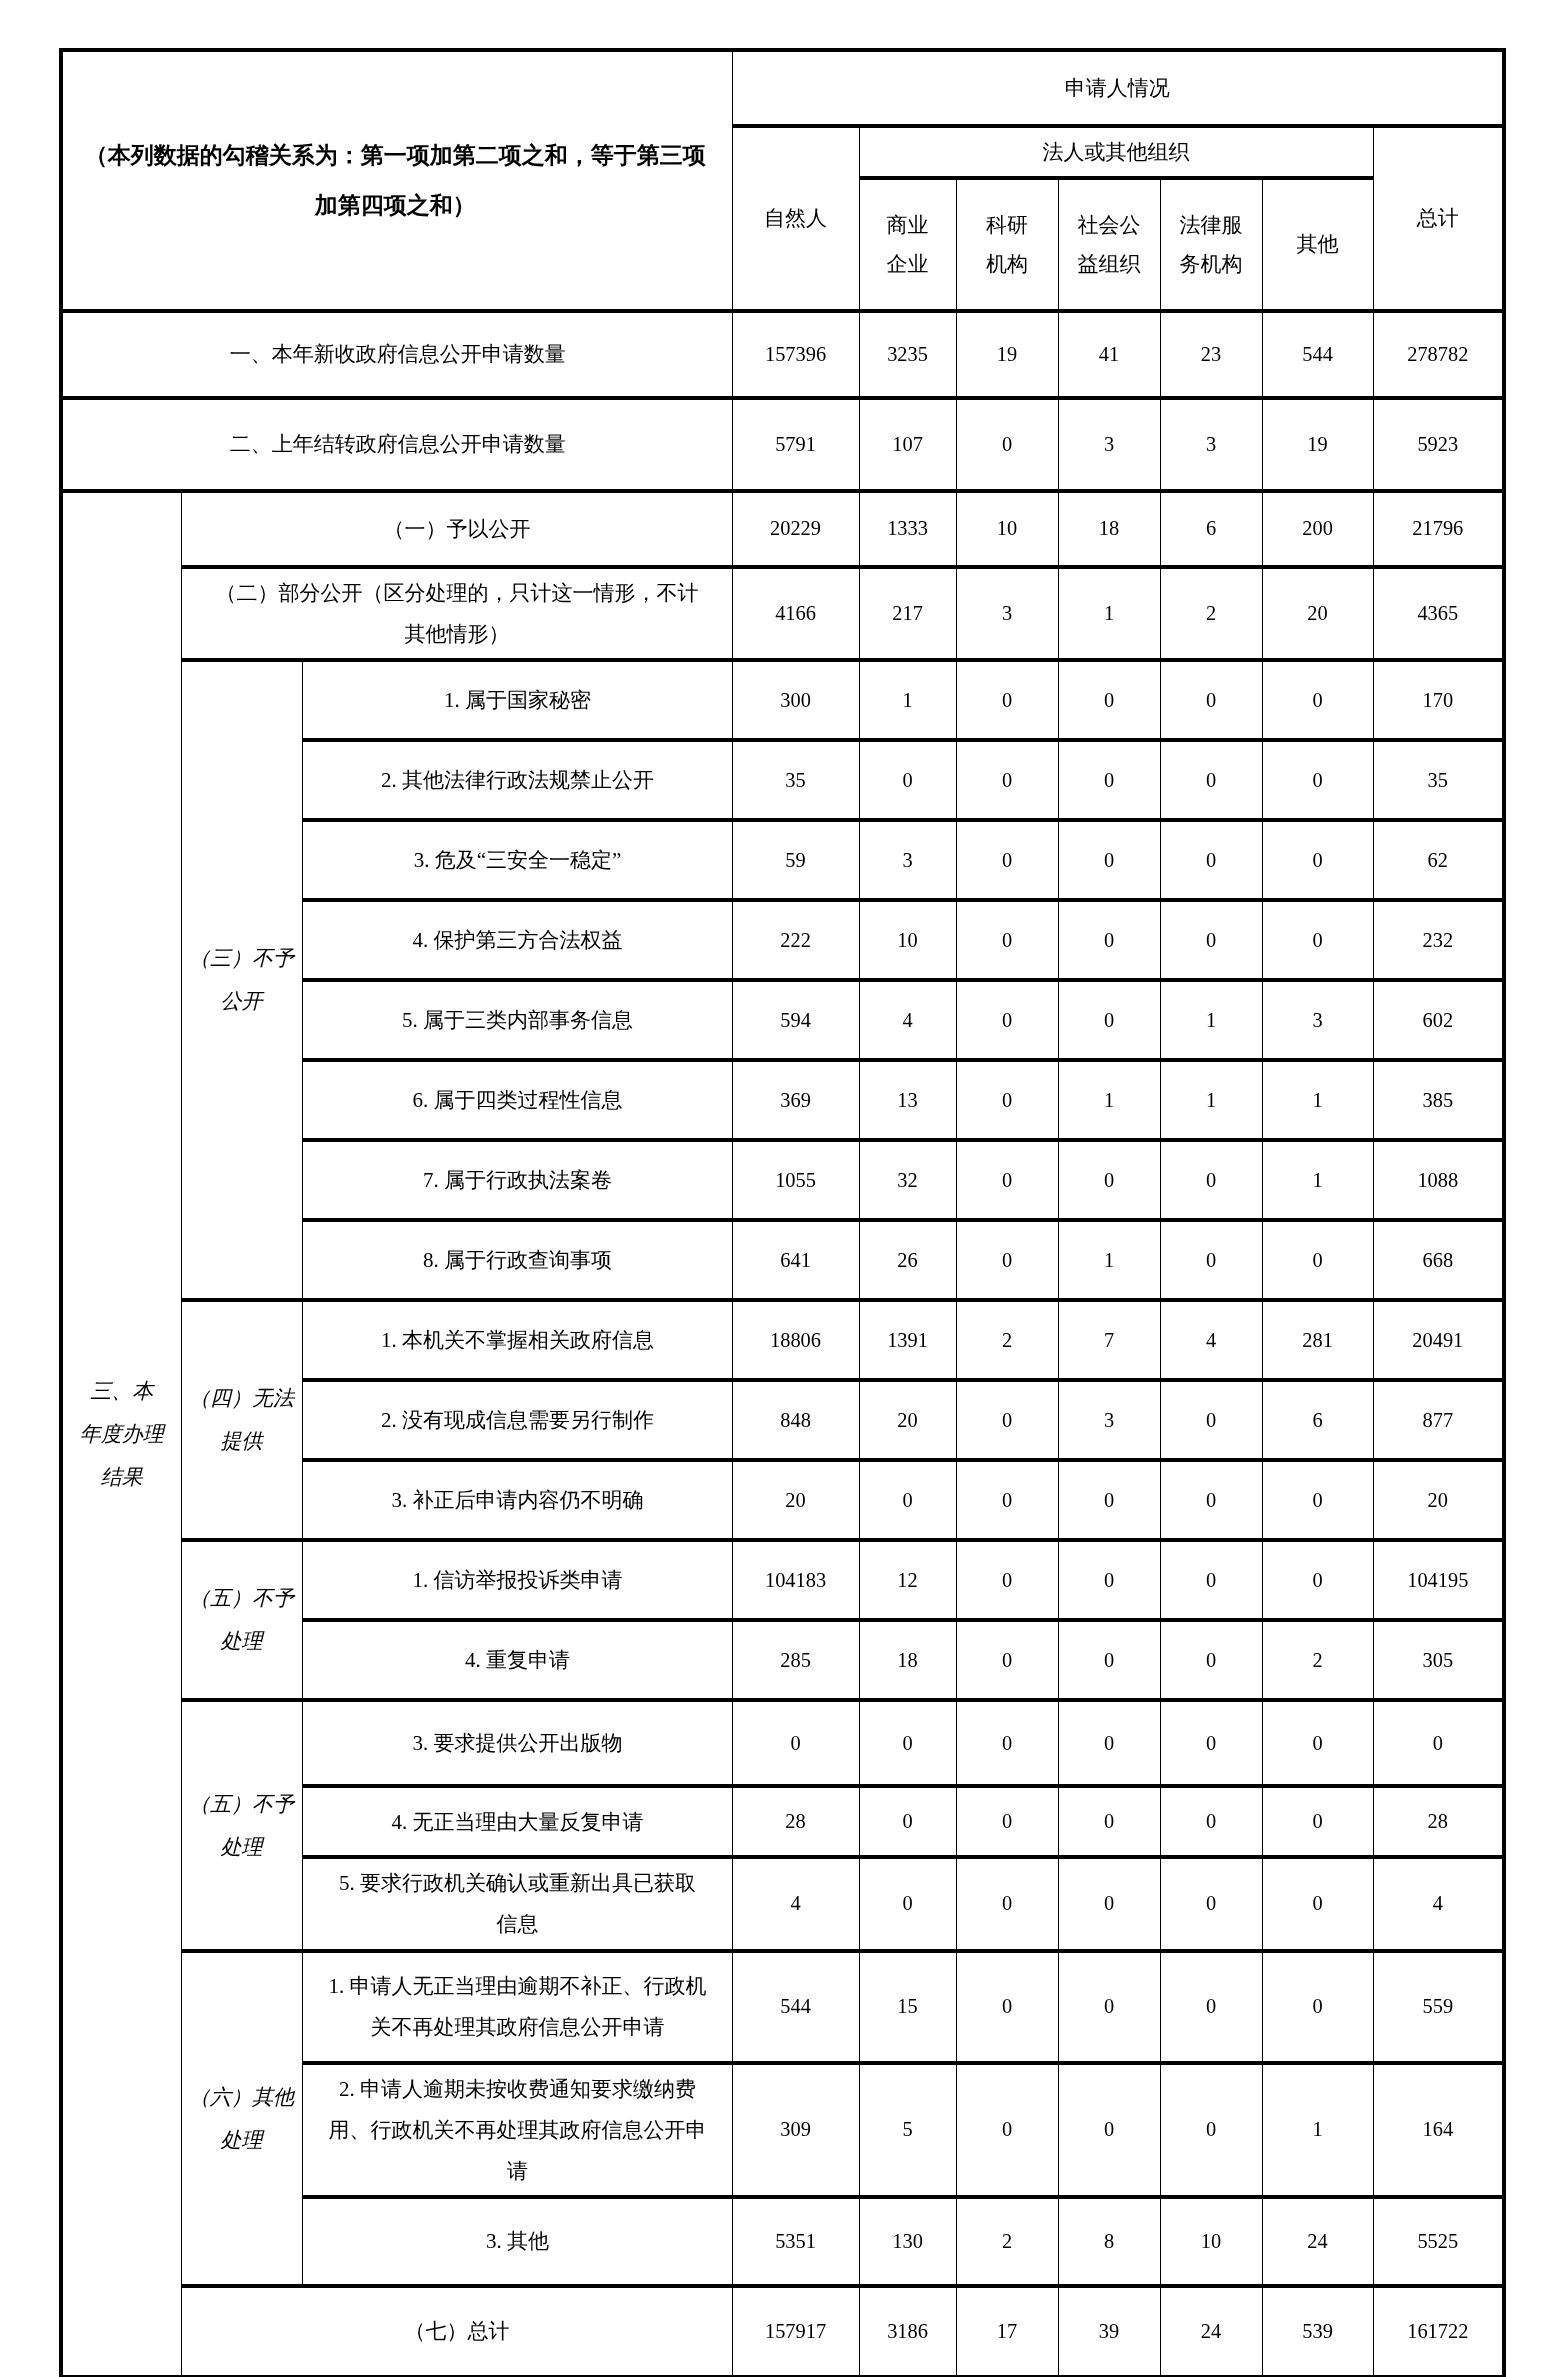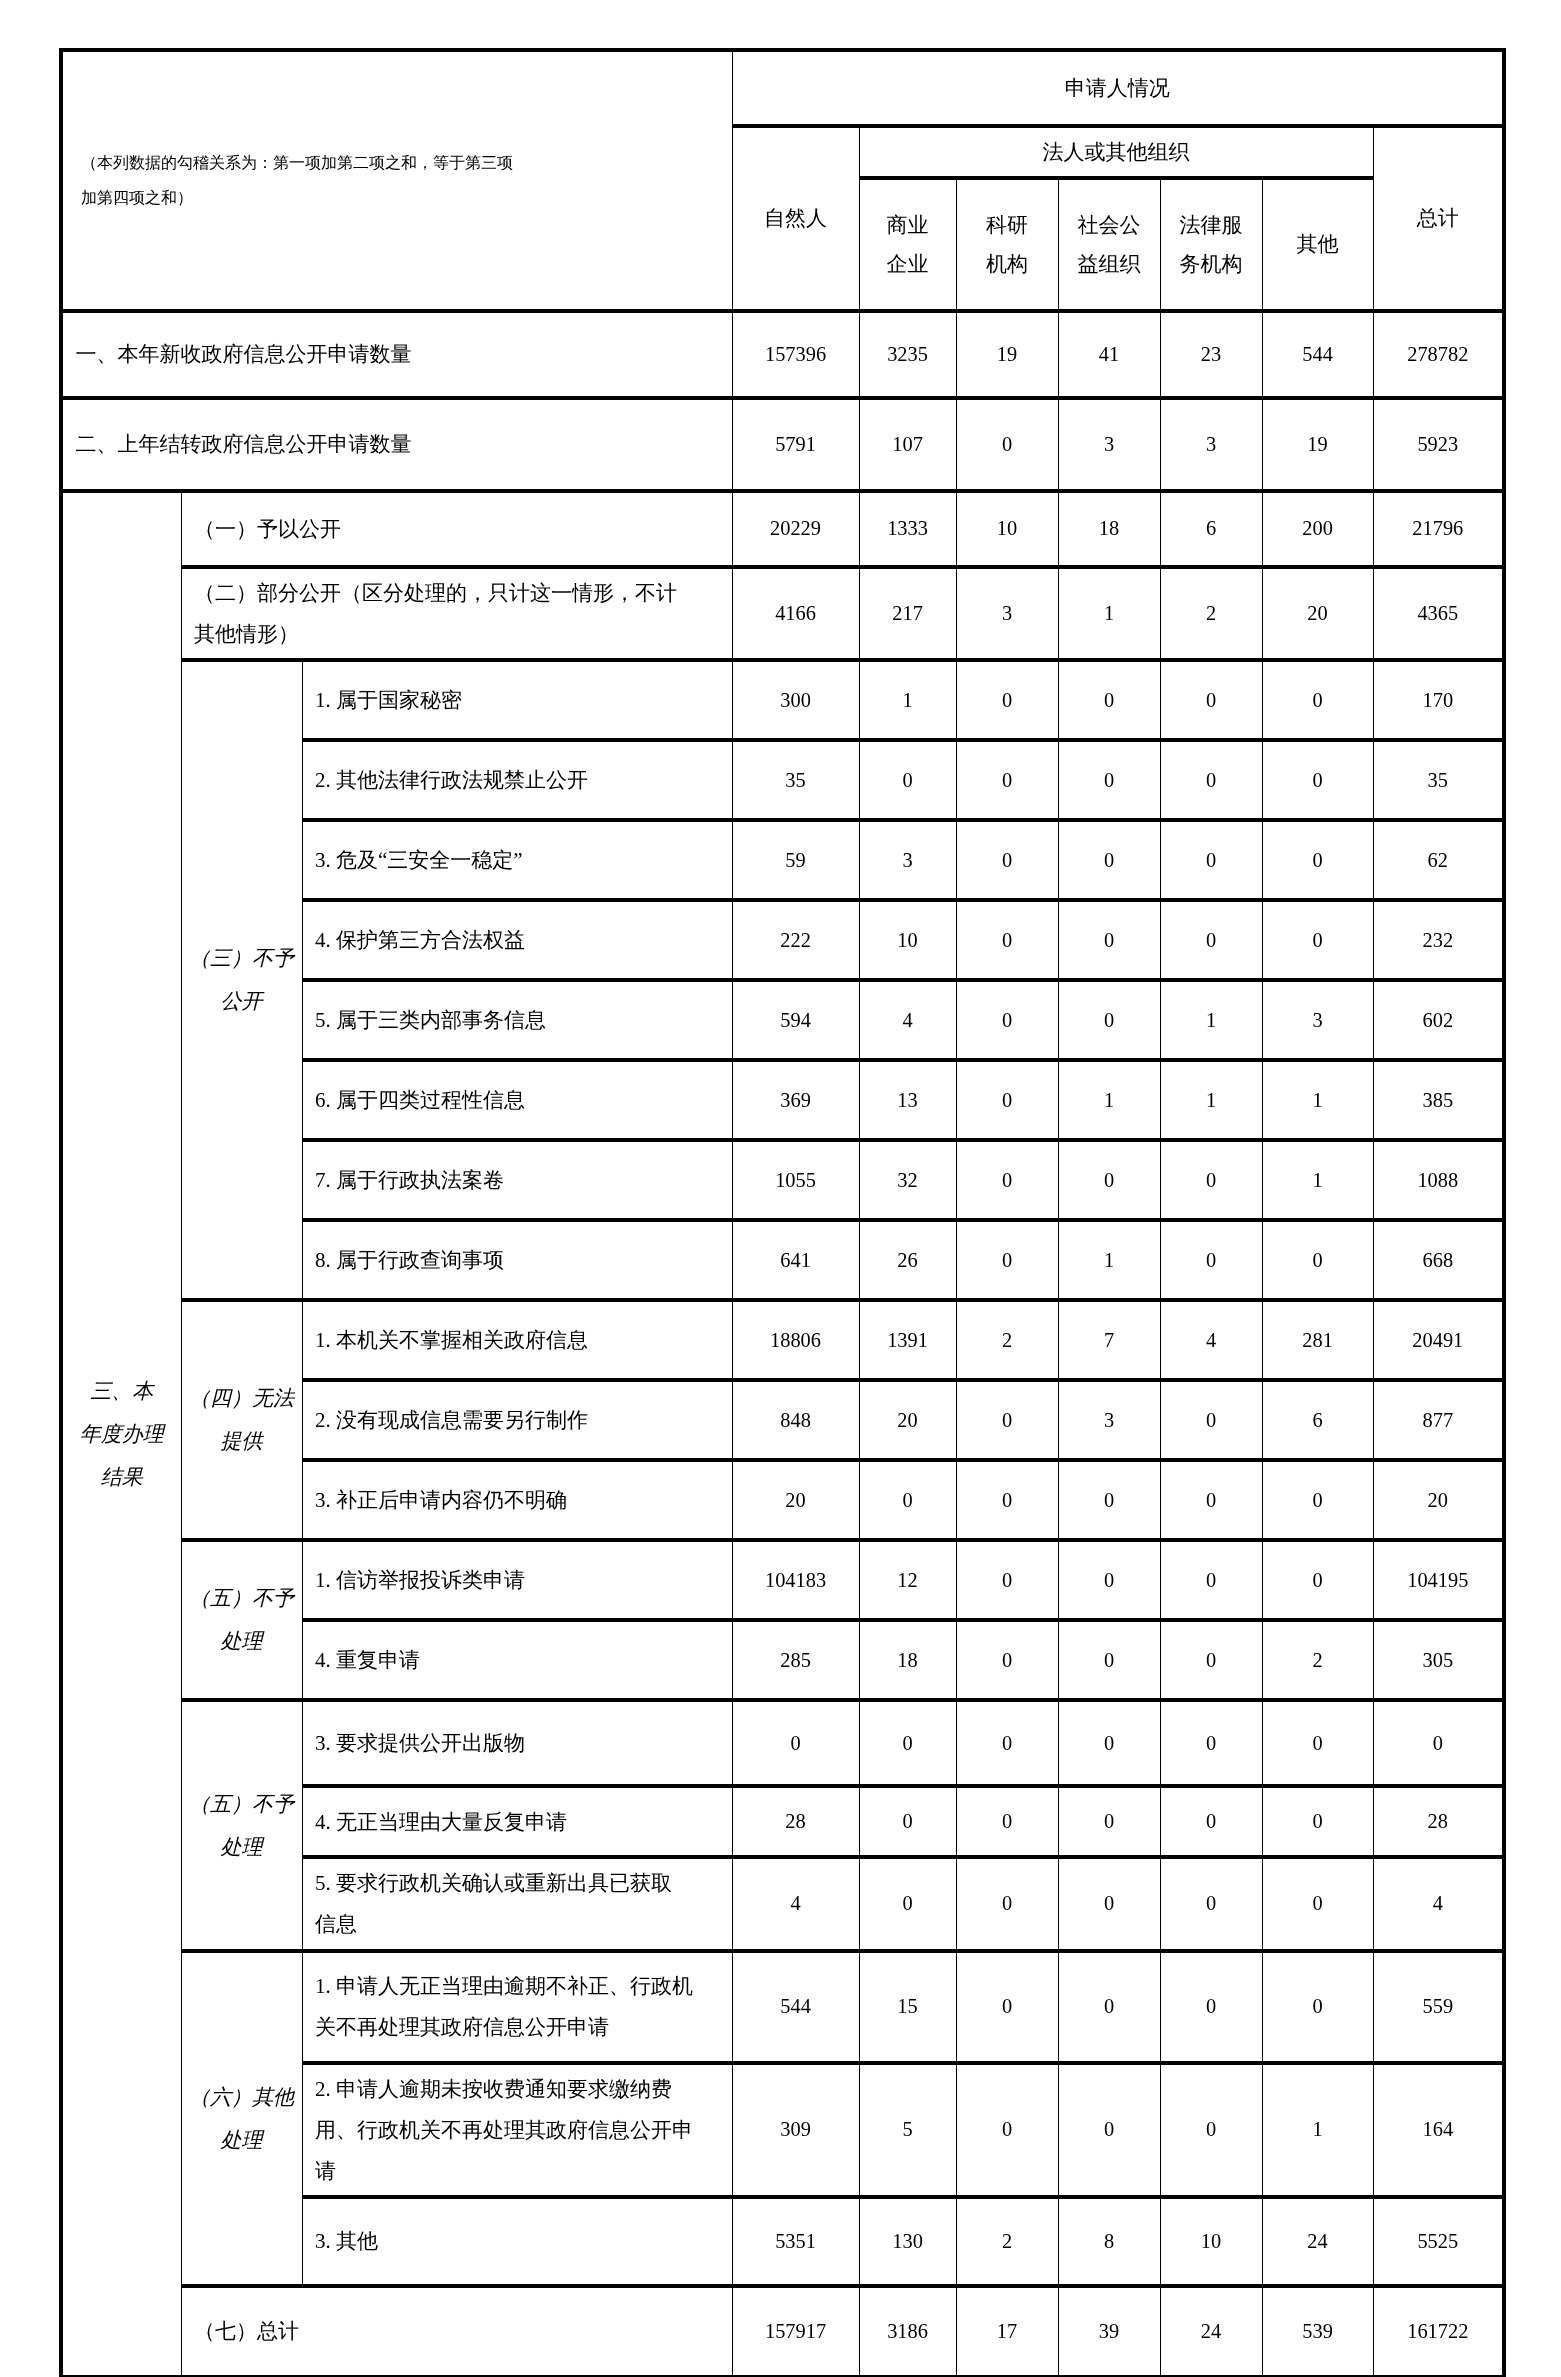--- a/index.html
+++ b/index.html
@@ -27,27 +27,28 @@
     border-bottom:4.8px solid #000;
     vertical-align:middle;
     font-size:21px;
     line-height:1.95;
     overflow:hidden;
     box-sizing:border-box;
   }
   .pre{white-space:pre-line;}
   .hc{text-align:center;line-height:1.85;}
   .note{
-    text-align:left;
+    text-align:center;
     padding:4.8px 22px 4.8px 18px;
     line-height:2.15;
-    font-size:16px;
+    font-size:23px;
+    font-weight:bold;
   }
   .lbl{
-    text-align:left;
+    text-align:center;
     padding:3.8px 11.4px 3.8px 12.4px;
   }
   .cat{
     text-align:center;
     padding:3.8px 4.8px;
     line-height:2.05;
     font-style:italic;
   }
   .num{
     text-align:center;

